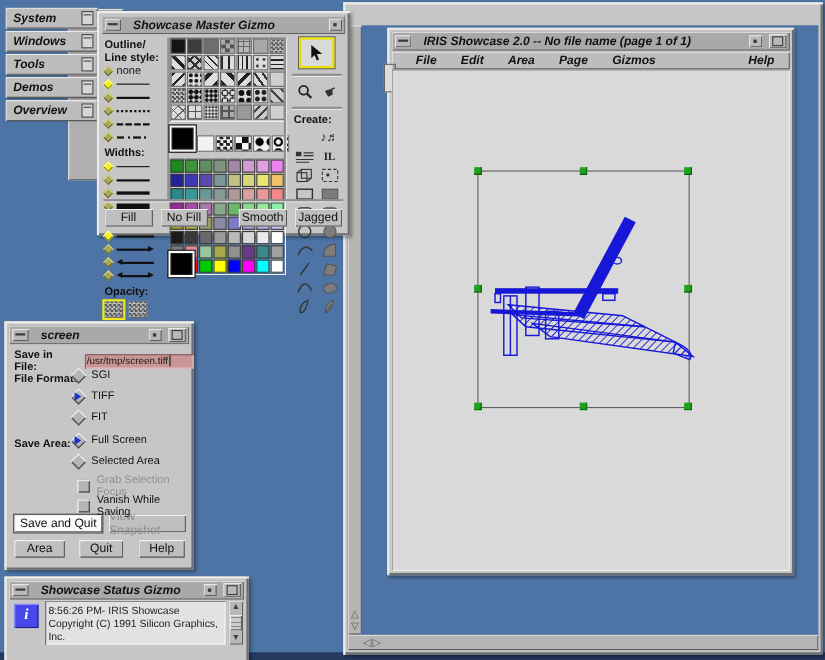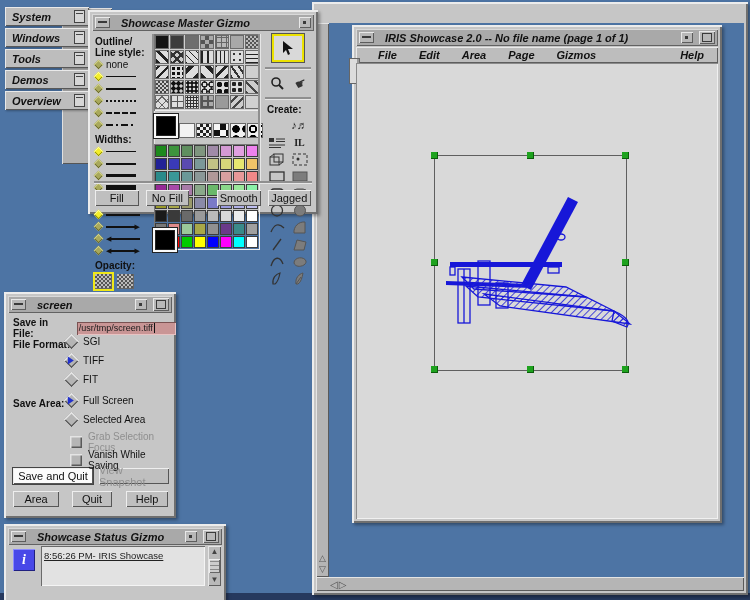--- a/index.html
+++ b/index.html
@@ -101,21 +101,21 @@
   .opt-lbl{font:10px "Liberation Sans",sans-serif;color:#111;}
   .opt-lbl.dis{color:#8f8f8f;}
 
   
   #status{left:4px;top:524px;width:222px;height:80px;z-index:30;}
   #info-icon{position:absolute;left:9px;top:25px;width:22px;height:22px;background:#4848e8;
      box-shadow:inset 1px 1px 0 #8a8aff, inset -1px -1px 0 #202080;
      color:#fff;font:bold italic 14px "Liberation Serif",serif;display:flex;align-items:center;justify-content:center;}
   #status-text{position:absolute;left:37px;top:22px;width:164px;height:40px;background:#e2e2e2;
      box-shadow:inset 1px 1px 0 #6a6a6a, inset -1px -1px 0 #f4f4f4;
-     font:9.5px "Liberation Sans",sans-serif;color:#222;padding:4px 3px;box-sizing:border-box;line-height:12px;text-decoration:underline;}
+     font:9.5px "Liberation Sans",sans-serif;color:#222;padding:4px 3px;box-sizing:border-box;line-height:12px;}
   #status-sb{position:absolute;right:5px;top:22px;width:13px;height:40px;background:#b9b9b9;
      display:flex;flex-direction:column;box-shadow:inset 1px 1px 0 #e6e6e6, inset -1px -1px 0 #5e5e5e;}
   .sb-a{height:12px;text-align:center;font-size:8px;line-height:12px;color:#444;}
   .sb-th{flex:1;margin:1px;background:#cdcdcd;box-shadow:inset 1px 1px 0 #eee, inset -1px -1px 0 #666;
      background-image:repeating-linear-gradient(0deg,transparent 0 3px,#8a8a8a 3px 4px);}
 
   
   #workspace{left:312px;top:2px;width:436px;height:593px;z-index:10;}
   #ws-inner{position:absolute;left:4px;top:21px;right:4px;bottom:4px;background:#4d74a4;}
   #ws-vsb{position:absolute;left:4px;top:21px;width:13px;bottom:18px;background:#b5b5b5;
@@ -644,20 +644,21 @@
       <span class="tbtn dash"></span>
       <span class="ttl">Showcase Status Gizmo</span>
       <span class="tbtn dot"></span>
       <span class="tbtn sq"></span>
     </div>
     <div id="info-icon">
       <span>i</span>
     </div>
     <div id="status-text">
       <div>8:56:26 PM- IRIS Showcase</div>
+      <div>Copyright (C)  1991 Silicon Graphics, Inc.</div>
     </div>
     <div id="status-sb">
       <div class="sb-a">▲</div>
       <div class="sb-th"></div>
       <div class="sb-a">▼</div>
     </div>
   </div>
 
   <div id="bottom-strip"></div>
 </div>

